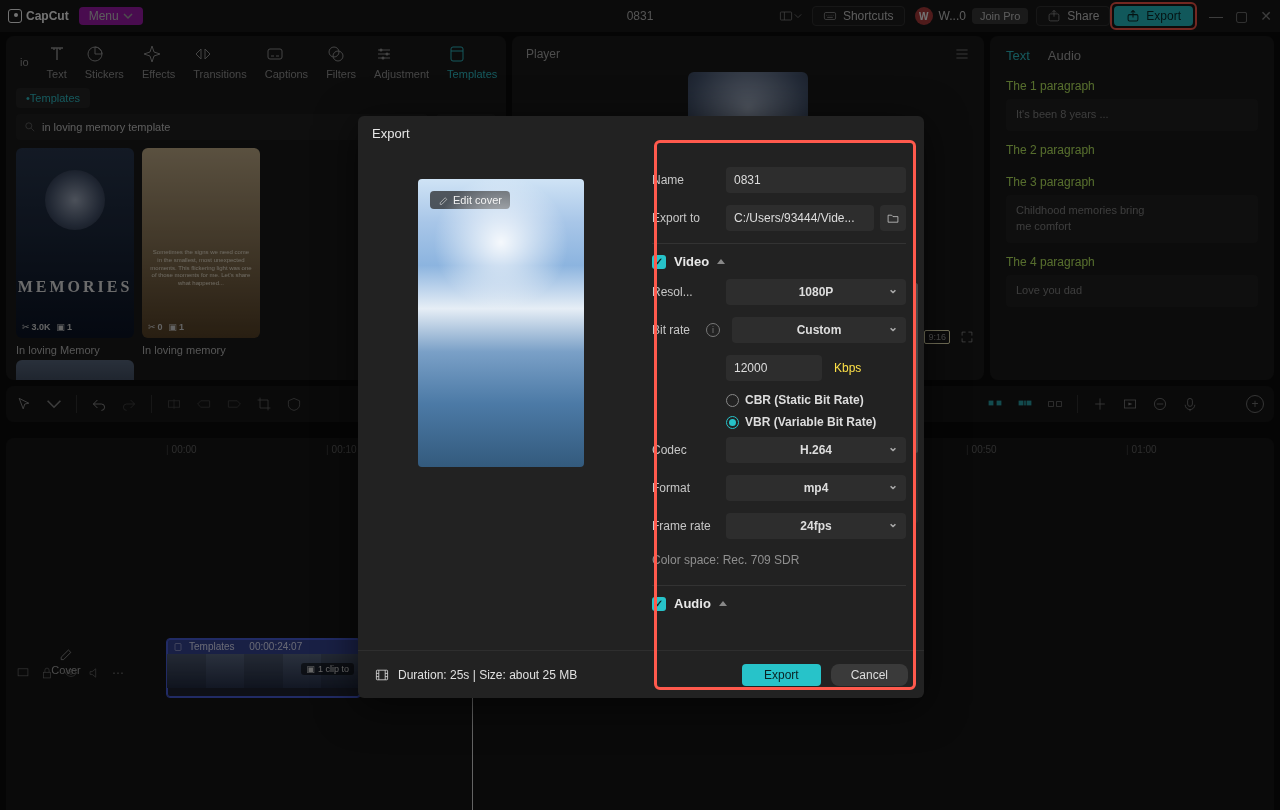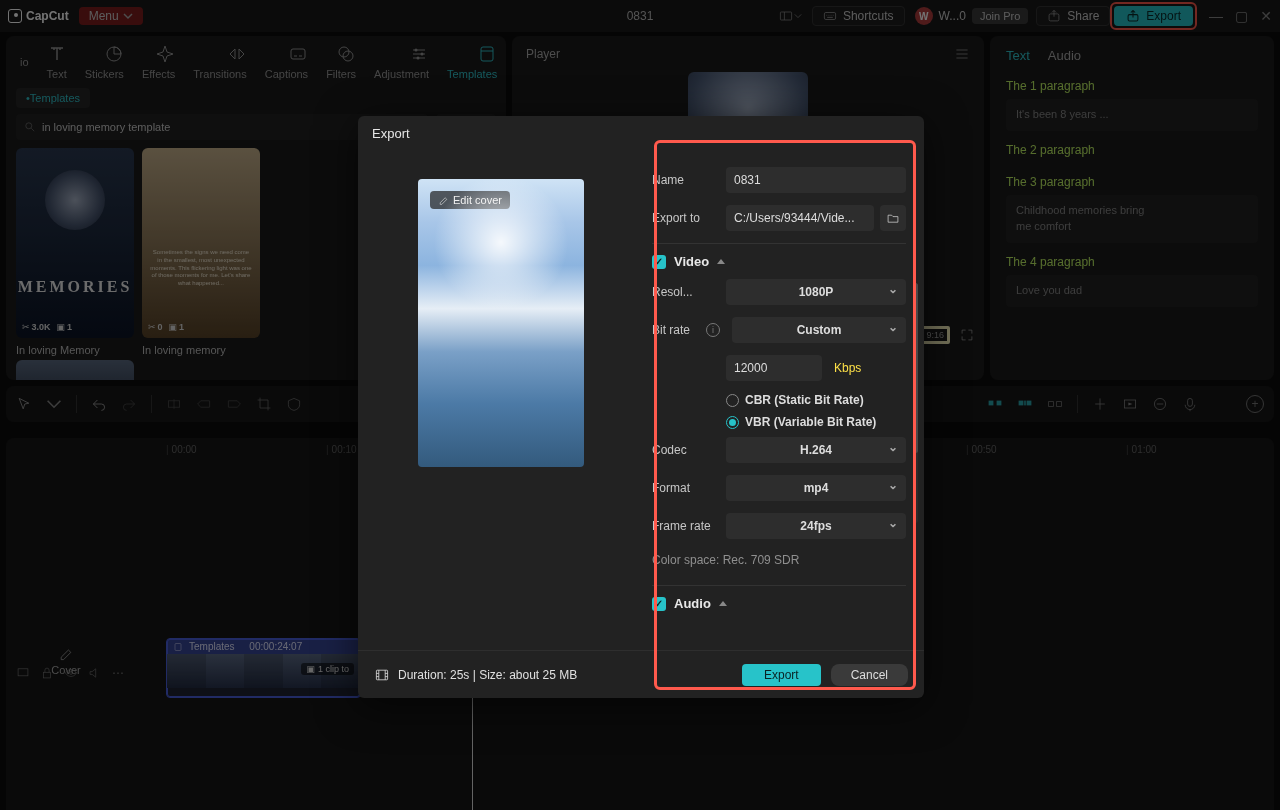--- a/index.html
+++ b/index.html
@@ -3,42 +3,42 @@
 <meta charset="utf-8">
 <style>
 * { margin:0; padding:0; box-sizing:border-box; font-family:-apple-system,"Segoe UI",Arial,sans-serif; }
 body { background:#0d0d0d; color:#ccc; font-size:12px; width:1280px; height:810px; position:relative; overflow:hidden; }
 
 
 .titlebar { height:32px; display:flex; align-items:center; padding:0 8px; background:#1a1a1a; position:relative;}
 .logo { display:flex; align-items:center; gap:4px; color:#fff; font-weight:600; font-size:12px;}
 .logo-mark{width:14px;height:14px;border:1.5px solid #fff;border-radius:3px;background:#1a1a1a;position:relative;}
 .logo-mark::after{content:"";position:absolute;right:3px;top:3px;width:4px;height:4px;border-radius:50%;background:#fff;}
-.menu-btn { margin-left:10px; background:#7f1d1d; border-radius:4px; padding:2px 10px; color:#ccc; font-size:12px; display:flex; align-items:center; gap:4px;}
+.menu-btn { margin-left:10px; background:#a21caf; border-radius:4px; padding:2px 10px; color:#ccc; font-size:12px; display:flex; align-items:center; gap:4px;}
 .titlebar .spacer{flex:1;}
 .titlebar .center-title{position:absolute;left:50%;transform:translateX(-50%);color:#bbb;font-size:12px;}
 .tb-icon{width:24px;height:24px;display:flex;align-items:center;justify-content:center;color:#888;border-radius:4px;margin:0 2px;}
 .pill{display:flex;align-items:center;gap:6px;background:#1e1e1e;border:1px solid #333;border-radius:4px;padding:2px 10px;font-size:12px;color:#ccc;margin-left:8px;}
 .avatar{width:18px;height:18px;border-radius:50%;background:#b13d3d;display:flex;align-items:center;justify-content:center;color:#fff;font-size:10px;font-weight:600;}
 .joinpro{background:#3b3b3b;padding:2px 8px;border-radius:4px;color:#ccc;font-size:11px;}
 .export-btn{background:#27c3c9;color:#0b2b2c;border-radius:4px;padding:3px 12px;display:flex;align-items:center;gap:6px;font-weight:500;}
 .hl-export{border:2px solid #ff5a4d;border-radius:6px;padding:2px;}
 .win-controls{display:flex;gap:12px;margin-left:12px;}
 .win-controls span{color:#888;font-size:14px;line-height:1;}
 
 
 .panels{display:flex;height:348px;padding:4px 6px 0 6px;gap:6px;}
 .panel{background:#1b1b1b;border-radius:8px;position:relative;overflow:hidden;}
 .panel.left{flex:0 0 500px;}
 .panel.mid{flex:1;}
 .panel.right{flex:0 0 284px;}
 
 
 .cat-row{display:flex;gap:18px;padding:8px 14px 4px 14px;align-items:center;}
-.cat{display:flex;flex-direction:column;align-items:flex-end;gap:4px;font-size:11px;color:#9a9a9a;}
+.cat{display:flex;flex-direction:column;align-items:flex-start;gap:4px;font-size:11px;color:#9a9a9a;}
 .cat svg{width:20px;height:20px;}
 .cat.active{color:#30c4cd;}
 .tpl-label{margin:4px 10px;background:#262626;display:inline-flex;padding:4px 10px;border-radius:4px;color:#30c4cd;font-size:11px;}
 .tpl-label::before{content:"• ";color:#30c4cd;}
 .search-row{display:flex;gap:8px;padding:0 10px;margin-top:2px;}
 .sbox{flex:1;display:flex;align-items:center;background:#222;border-radius:4px;padding:0 8px;height:26px;gap:6px;color:#888;}
 .sbox input{flex:1;background:transparent;border:none;outline:none;color:#ccc;font-size:11px;}
 .filter-btn{background:#222;border-radius:4px;padding:0 10px;display:flex;align-items:center;font-size:11px;color:#ccc;gap:4px;}
 .thumbs{display:flex;gap:8px;padding:8px 10px;}
 .card{width:118px;}
@@ -50,21 +50,21 @@
 .badge-row{position:absolute;bottom:6px;left:6px;display:flex;gap:6px;font-size:9px;color:#ddd;}
 .badge-row span{display:flex;align-items:center;gap:2px;}
 .card-title{font-size:11px;color:#bfbfbf;margin-top:6px;}
 .thumb.t3{height:38px;background:linear-gradient(180deg,#5c6b82,#334053);margin-top:4px;}
 
 
 .player-hdr{display:flex;align-items:center;justify-content:space-between;padding:10px 14px;color:#aaa;font-size:12px;}
 .player-body{position:relative;height:278px;display:flex;align-items:flex-start;justify-content:center;}
 .player-img{width:120px;height:120px;margin-top:0;border-radius:6px;background:radial-gradient(circle at 50% 30%,#aebbd1 0%,#4e5e7a 55%,#1a2437 100%);}
 .player-footer{position:absolute;bottom:6px;right:10px;display:flex;align-items:center;gap:10px;color:#aaa;font-size:10px;}
-.ratio-box{border:3px solid #fef9c3;border-radius:2px;padding:1px 3px;font-size:9px;}
+.ratio-box{border:1px solid #fef9c3;border-radius:2px;padding:1px 3px;font-size:9px;}
 
 
 .rtabs{display:flex;gap:18px;padding:12px 16px 10px 16px;font-size:13px;}
 .rtabs .t{color:#aaa;}
 .rtabs .t.active{color:#30c4cd;}
 .rgroup{padding:6px 16px;}
 .rgroup h5{font-size:12px;color:#bef264;font-weight:500;margin-bottom:6px;}
 .rta{background:#222;border-radius:4px;padding:8px 10px;font-size:11px;color:#888;min-height:32px;line-height:1.45;}
 
 

